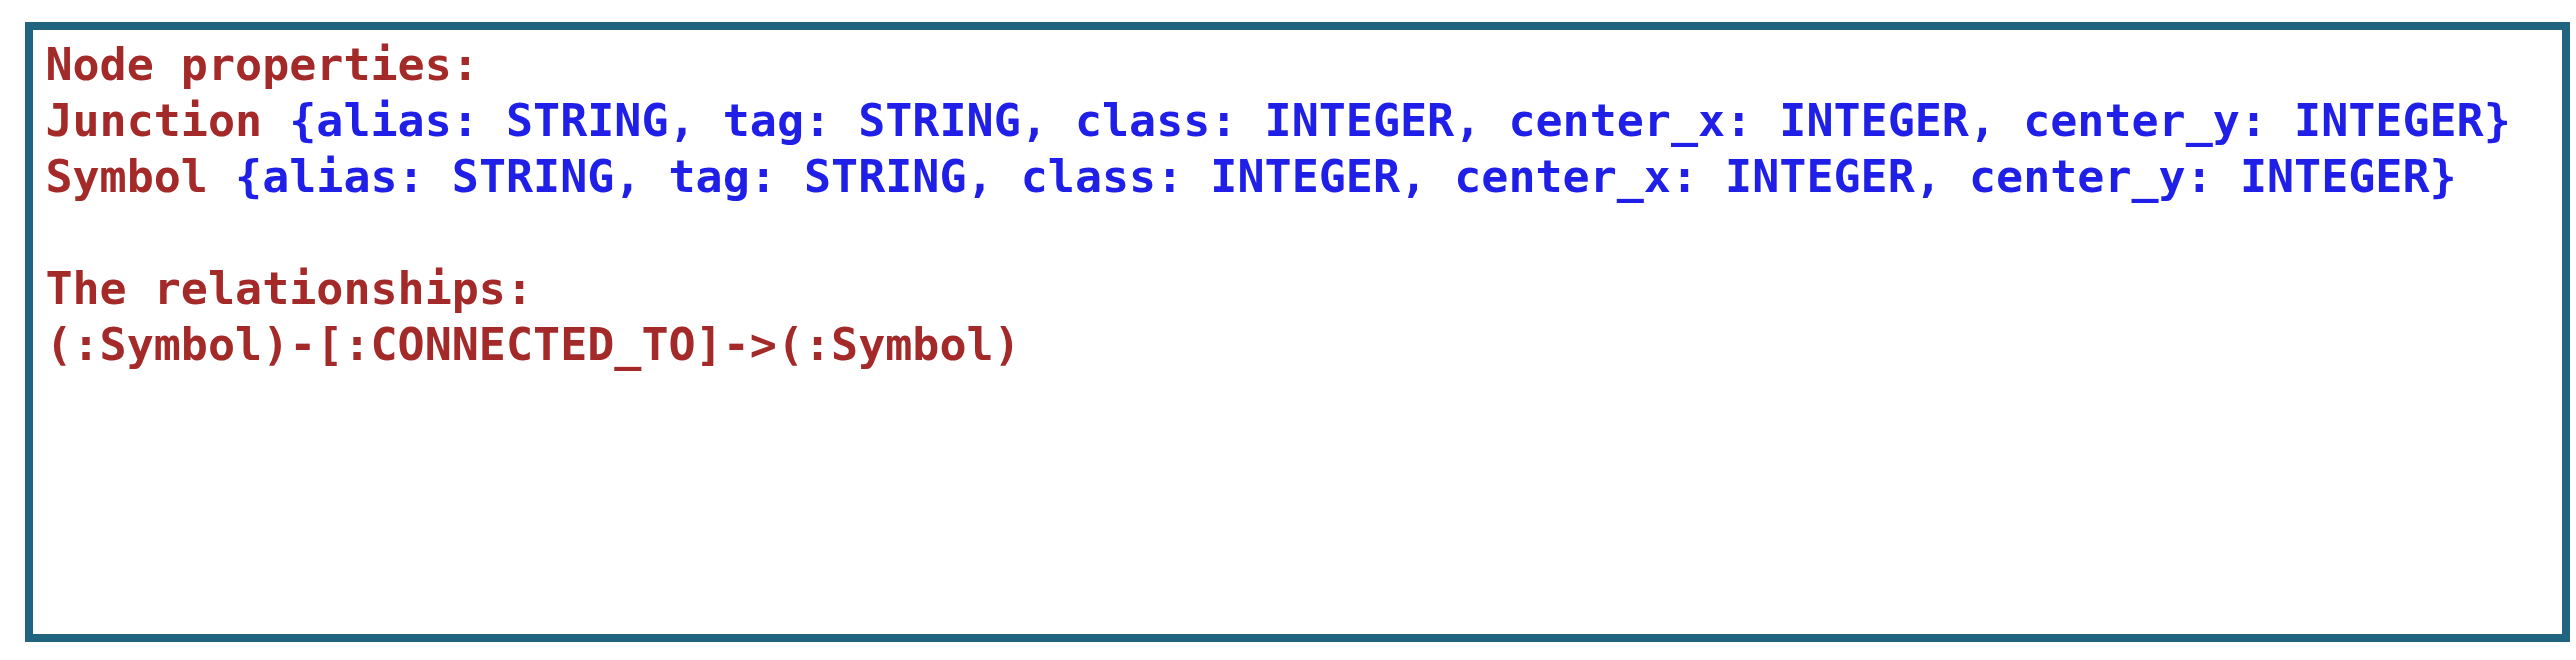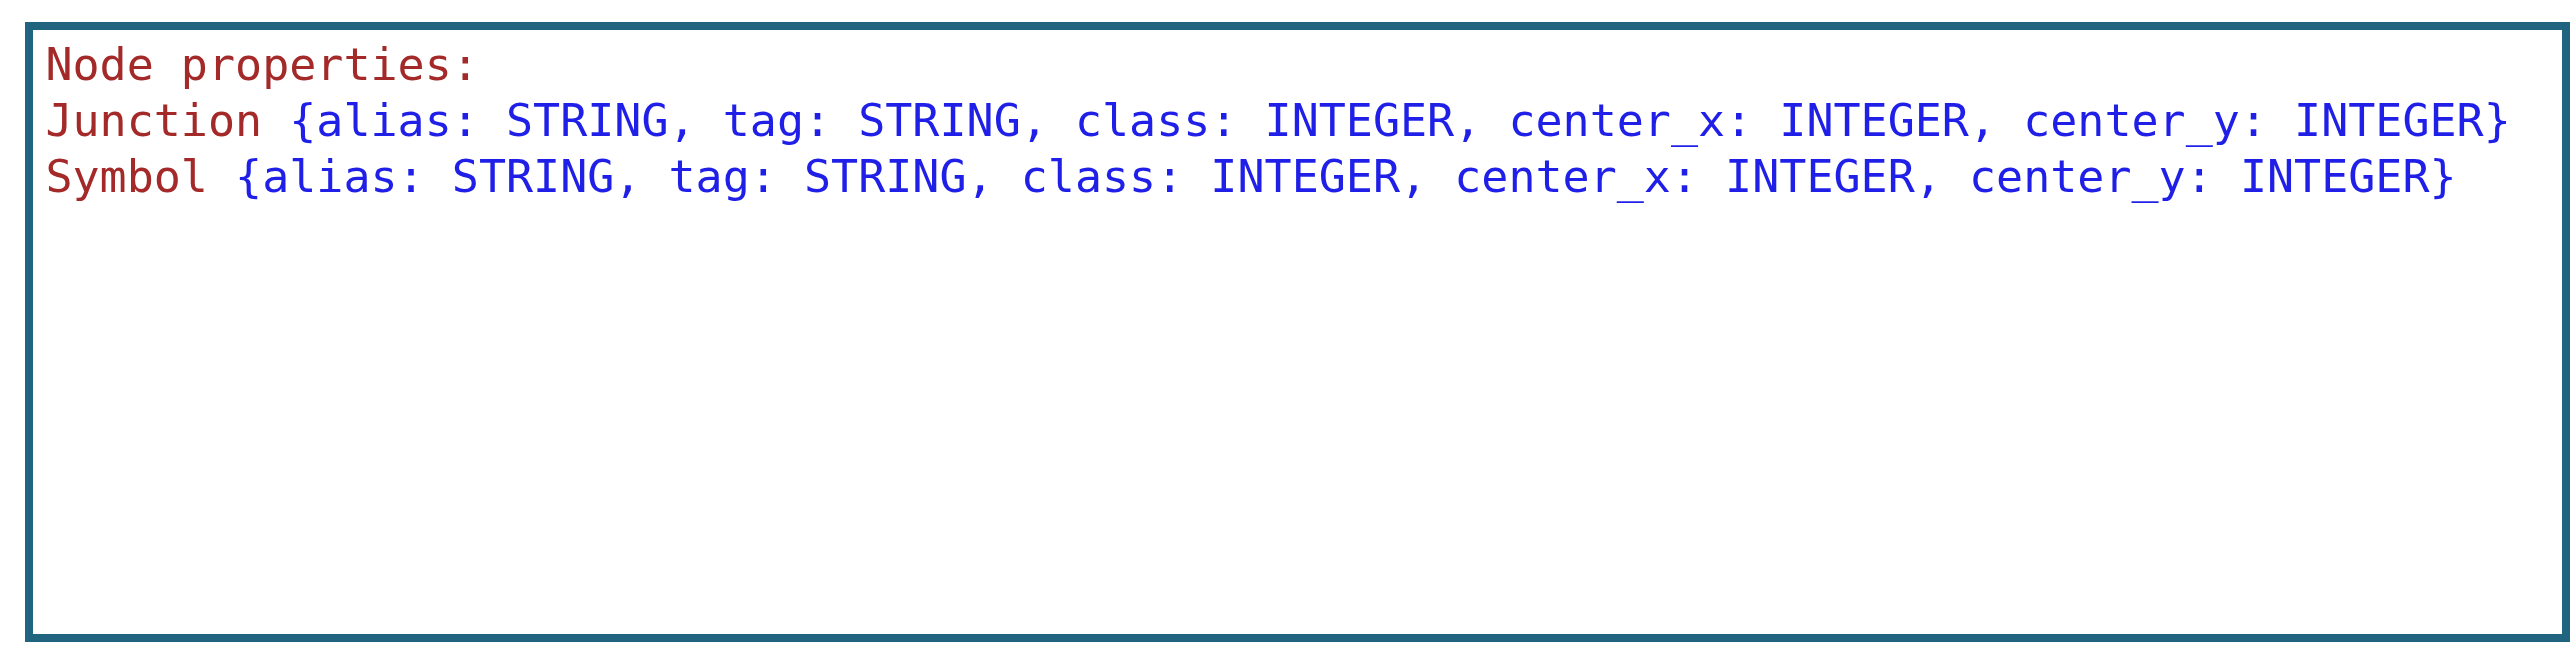--- a/index.html
+++ b/index.html
@@ -17,20 +17,21 @@
   .schema-box {
     position: absolute;
     left: 25px;
     top: 22.4px;
     width: 2545px;
     height: 620px;
     box-sizing: border-box;
     border: 8.3px solid var(--border, #20647f);
     background: var(--background, #ffffff);
     padding: 6.6px 16.6px 0 12.4px;
+    font-weight: bold;
   }
   .code {
     font-size: 45px;
     line-height: 56px;
     letter-spacing: 0;
   }
   .code-line {
     height: 56px;
     white-space: pre;
   }
@@ -44,20 +45,22 @@
   <div class="code">
 
     <div class="code-line"><span class="tok-red">Node properties:</span></div>
 
     <div class="code-line"><span class="tok-red">Junction </span><span class="tok-blue">{alias: STRING, tag: STRING, class: INTEGER, center_x: INTEGER, center_y: INTEGER}</span></div>
 
     <div class="code-line"><span class="tok-red">Symbol </span><span class="tok-blue">{alias: STRING, tag: STRING, class: INTEGER, center_x: INTEGER, center_y: INTEGER}</span></div>
 
     <div class="code-line"></div>
 
+    <div class="code-line"><span class="tok-red">The relationships:</span></div>
 
 
 
 
+    <div class="code-line"><span class="tok-red">(:Symbol)-[:CONNECTED_TO]-&gt;(:Symbol)</span></div>
 
   </div>
 </div>
 
 
 </body></html>

